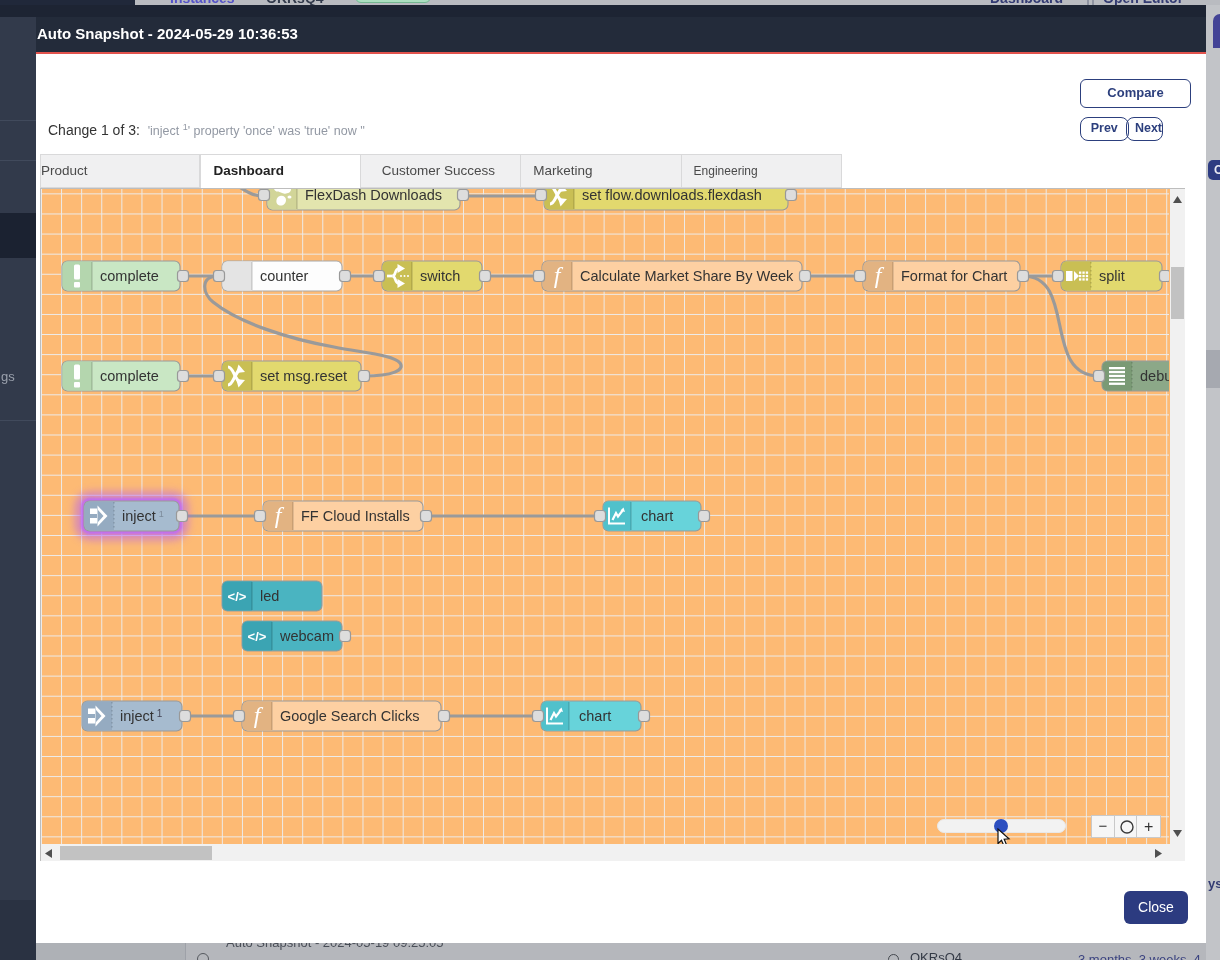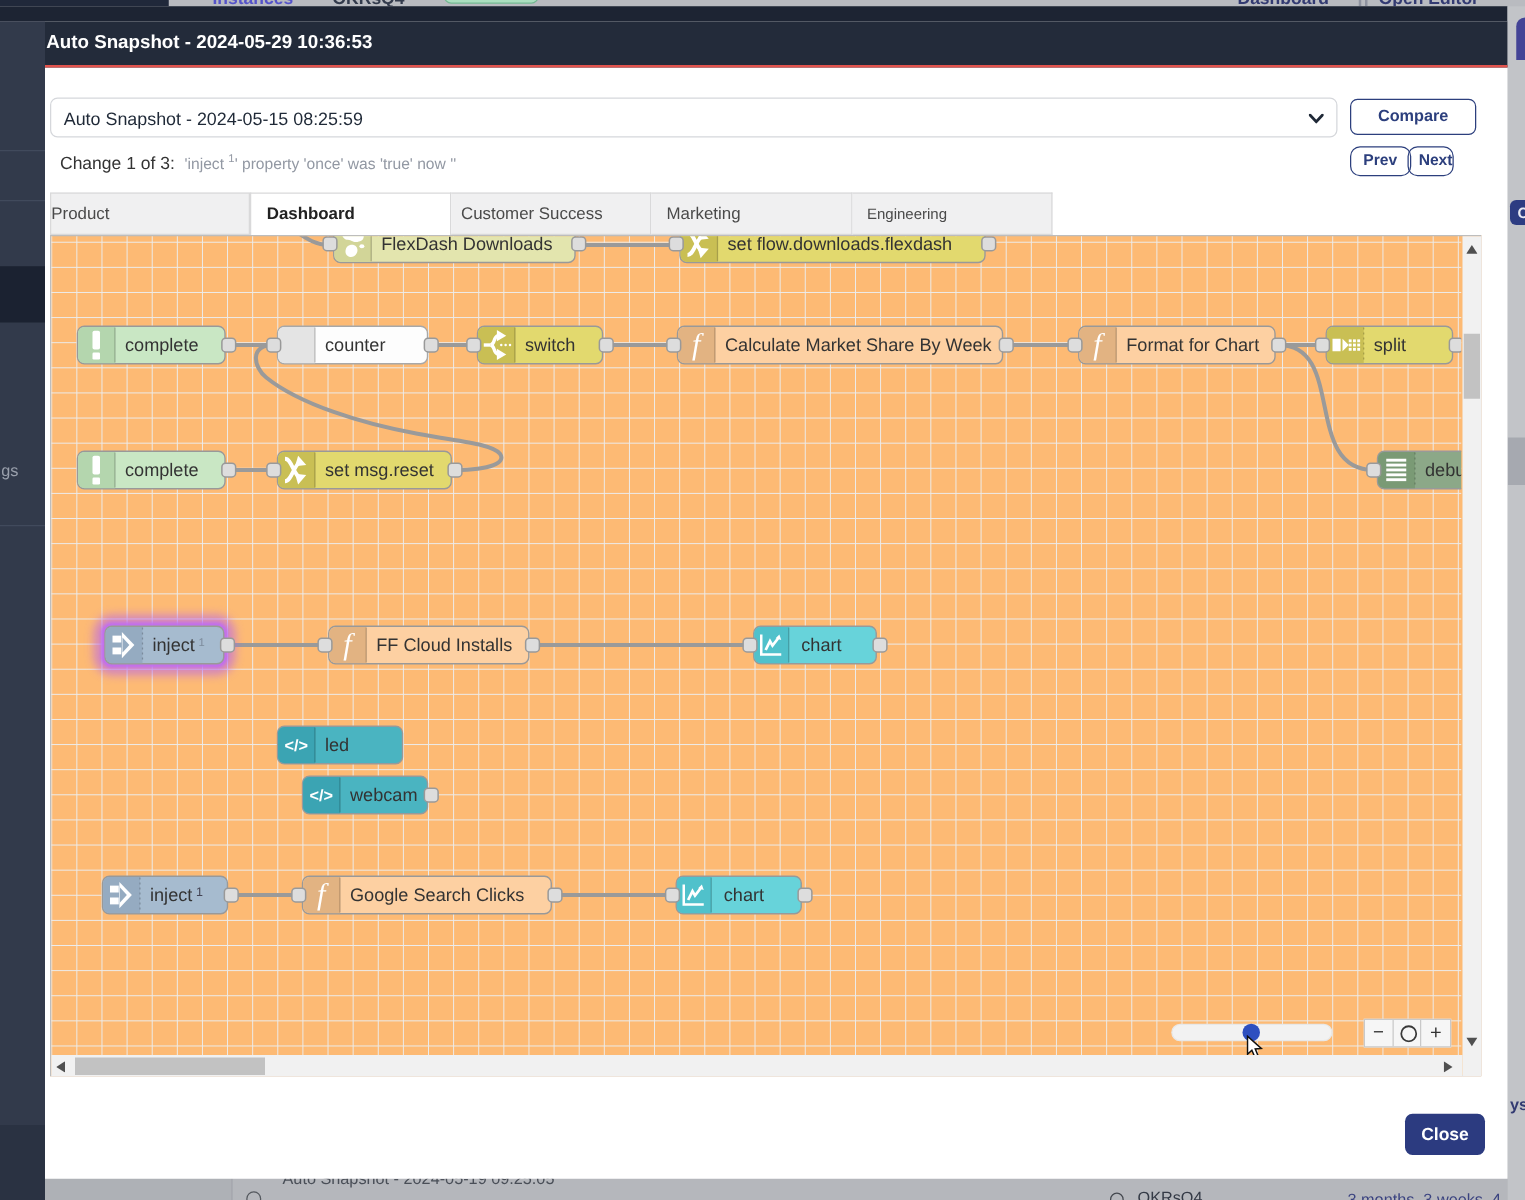--- a/index.html
+++ b/index.html
@@ -48,36 +48,30 @@
   <div class="abs" style="left:874px;top:8px;font-size:13px;color:#343a46">OKRsQ4</div>
   <div class="abs" style="left:1042px;top:10px;font-size:13px;color:#3b4380">3 months, 3 weeks, 4 da</div>
 </div>
 
 <div class="abs" style="left:36px;top:17px;width:1170px;height:925.5px;background:#fff">
 
   <div class="abs" style="left:0;top:0;width:1170px;height:37px;background:#232b3a;border-bottom:2.5px solid #e2534d">
     <div class="abs" style="left:1px;top:7.5px;font-size:15px;font-weight:bold;color:#fff">Auto Snapshot - 2024-05-29 10:36:53</div>
   </div>
 
-  <div class="abs" style="left:4px;top:61px;width:1030px;height:32px;border:1px solid #d5d7db;border-radius:6px;background:#fff">
-    <div class="abs" style="left:10px;top:8.5px;font-size:14.3px;color:#1f2937">Auto Snapshot - 2024-05-15 08:25:59</div>
-    <svg class="abs" style="right:10px;top:12px" width="12" height="8">
-        <path d="M1,1 L6,6.3 L11,1" stroke="#1f2937" stroke-width="2.2" fill="none" stroke-linecap="round"></path>
-      </svg>
-  </div>
-
-  <div class="abs" style="left:1044px;top:62px;width:101px;height:28.5px;border:1.5px solid #2c3f7d;border-radius:6px;color:#2c3f7d;font-size:13px;font-weight:bold;text-align:center;line-height:26px">Compare</div>
+
+  <div class="abs" style="left:1044px;top:62px;width:111px;height:28.5px;border:1.5px solid #2c3f7d;border-radius:6px;color:#2c3f7d;font-size:13px;font-weight:bold;text-align:center;line-height:26px">Compare</div>
 
   <div class="abs" style="left:12px;top:105px;font-size:14px;color:#333">Change 1 of 3:&nbsp; <span style="font-size:12.5px;color:#9298a3">'inject <sup style="font-size:9px">1</sup>' property 'once' was 'true' now ''</span></div>
   <div class="abs" style="left:1044px;top:100px;width:48.5px;height:24px;border:1.5px solid #2c3f7d;border-radius:8px;color:#2c3f7d;font-size:12.5px;font-weight:bold;text-align:center;line-height:21px">Prev</div>
   <div class="abs" style="left:1090px;top:100px;width:37px;height:24px;border:1.5px solid #2c3f7d;border-radius:8px;color:#2c3f7d;font-size:12.5px;font-weight:bold;text-align:right;line-height:21px">Next</div>
 
   <div class="abs" style="left:4px;top:137px;width:160.4px;height:34px;background:#f0f0f1;border:1px solid #d9d9da;font-size:13.5px;color:#4a4a4a;line-height:32px;">Product</div>
   <div class="abs" style="left:164.4px;top:137px;width:160.4px;height:34px;background:#fff;border:1px solid #d9d9da;border-bottom:none;font-size:13.5px;color:#222;font-weight:bold;line-height:32px;padding-left:12px">Dashboard</div>
-  <div class="abs" style="left:324.8px;top:137px;width:160.4px;height:34px;background:#f0f0f1;border:1px solid #d9d9da;border-left:none;font-size:13.5px;color:#4a4a4a;line-height:32px;padding-left:8px">Customer Success</div>
+  <div class="abs" style="left:324.8px;top:137px;width:160.4px;height:34px;background:#f0f0f1;border:1px solid #d9d9da;border-left:none;font-size:13.5px;color:#4a4a4a;line-height:32px;padding-left:21px">Customer Success</div>
   <div class="abs" style="left:485.2px;top:137px;width:160.4px;height:34px;background:#f0f0f1;border:1px solid #d9d9da;border-left:none;font-size:13.5px;color:#4a4a4a;line-height:32px;padding-left:12px">Marketing</div>
   <div class="abs" style="left:645.6px;top:137px;width:160.4px;height:34px;background:#f0f0f1;border:1px solid #d9d9da;border-left:none;font-size:12px;color:#4a4a4a;line-height:32px;padding-left:12px">Engineering</div>
 
   <div class="abs" style="left:4px;top:171px;width:1144.5px;height:673px;border:1px solid #bdbdbd;background:#fdba74">
 
     <div class="abs" style="left:0;top:0;width:1128px;height:655px;overflow:hidden;
          background-image:linear-gradient(to right,#ececec 1px,transparent 1px),linear-gradient(to bottom,#ececec 1px,transparent 1px);
          background-size:20.1px 20.1px;background-position:0px 4.4px;"></div>
     <svg style="position:absolute;left:0;top:0" width="1128" height="655" viewBox="40 188 1128 655" font-family="Liberation Sans, sans-serif">
 <defs>
@@ -354,14 +348,14 @@
           <path d="M0,4.5 L7,0 L7,9 Z" fill="#505050"></path>
         </svg>
       <div class="abs" style="left:19px;top:2px;width:152px;height:13.5px;background:#c2c2c2"></div>
       <svg class="abs" style="left:1114px;top:4.5px" width="8" height="9">
           <path d="M7,4.5 L0,0 L0,9 Z" fill="#505050"></path>
         </svg>
     </div>
     <div class="abs" style="left:1128.5px;top:655px;width:15px;height:17px;background:#f1f1f1"></div>
   </div>
 
-  <div class="abs" style="left:1088px;top:874px;width:64px;height:33px;background:#2c3b80;border-radius:6px;color:#fff;font-size:14px;font-weight:bold;text-align:center;line-height:33px">Close</div>
+  <div class="abs" style="left:1088px;top:874px;width:64px;height:33px;background:#2c3b80;border-radius:6px;color:#fff;font-size:14px;font-weight:normal;text-align:center;line-height:33px">Close</div>
 </div>
 
 </body></html>

